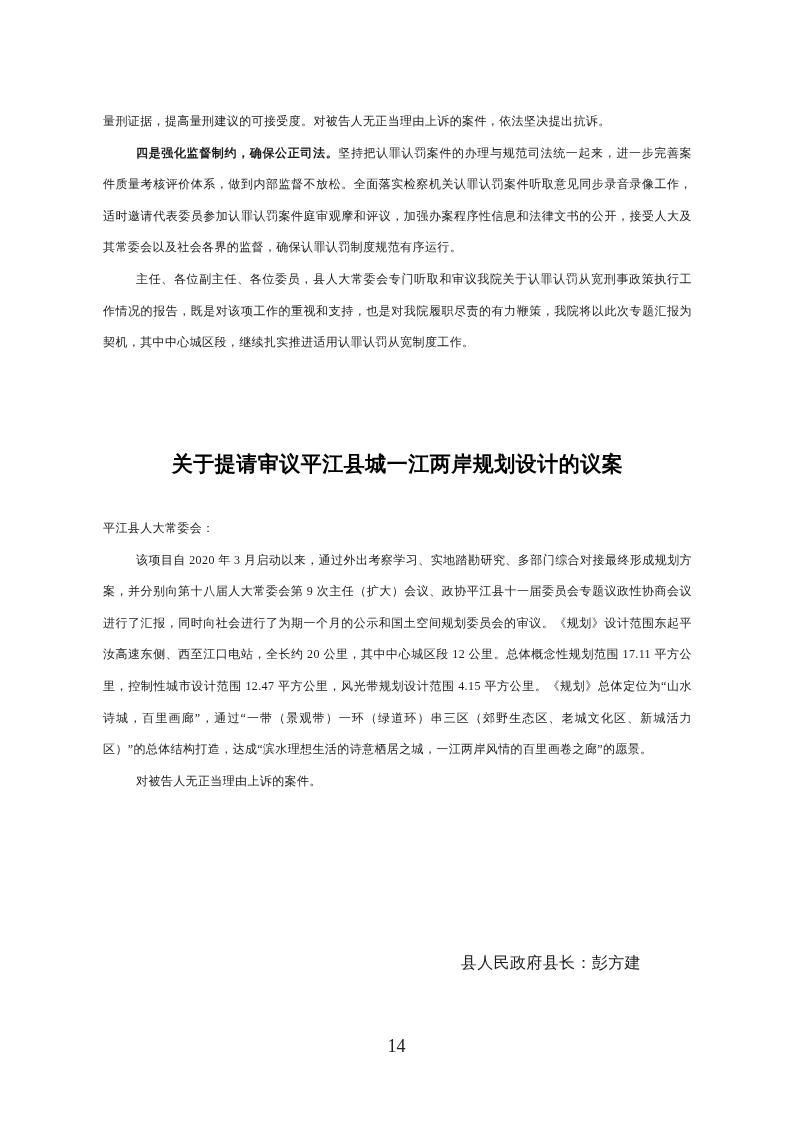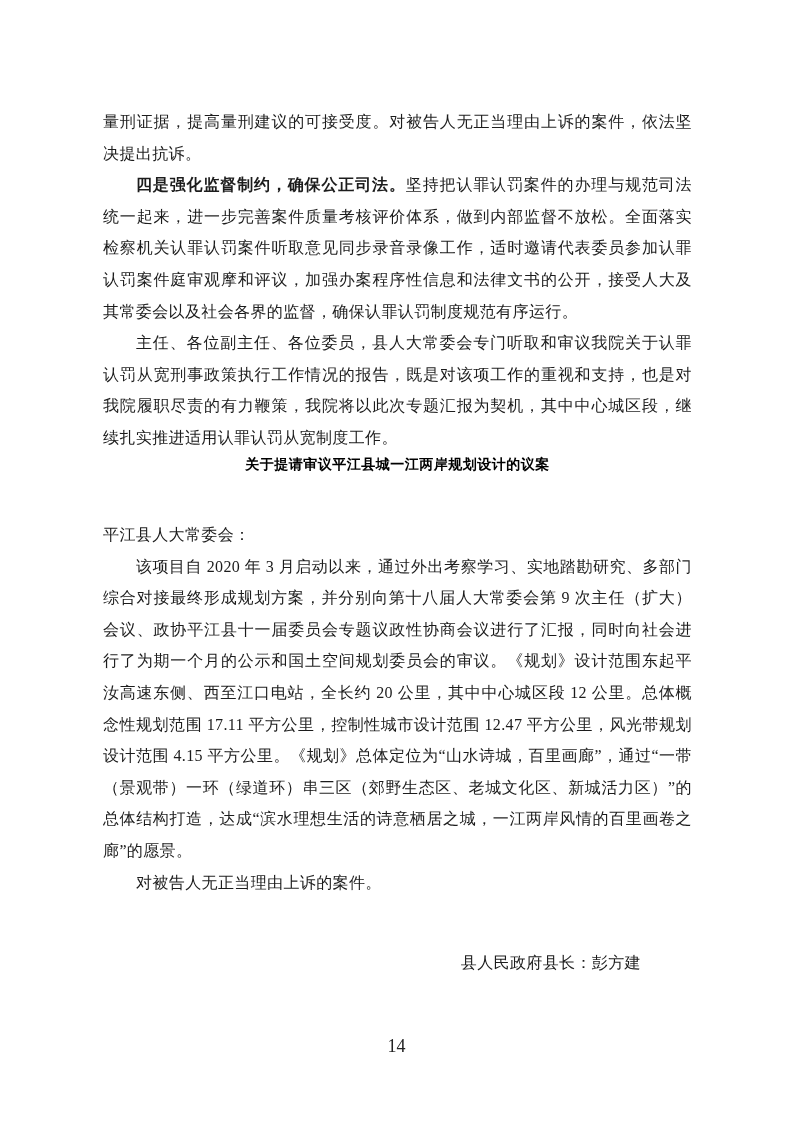--- a/index.html
+++ b/index.html
@@ -10,50 +10,49 @@
   .page {
     position: relative;
     width: 793px;
     height: 1122px;
     background: #ffffff;
     overflow: hidden;
     font-family: "Liberation Serif", "DejaVu Serif", serif;
     color: #1c1c1c;
   }
   .body-text {
-    font-size: 16px;
+    font-size: 12px;
     line-height: 31.6px;
     letter-spacing: 0.38px;
     text-align: justify;
   }
   .block-report {
     position: absolute;
     left: 103px;
     top: 106px;
     width: 589px;
   }
   .block-proposal-title {
     position: absolute;
     left: 103px;
     top: 449px;
     width: 589px;
     text-align: center;
     font-family: "Liberation Sans", "DejaVu Sans", sans-serif;
     font-weight: bold;
-    font-size: 14px;
+    font-size: 21px;
     line-height: 30px;
     color: #000000;
     letter-spacing: 0.5px;
   }
   .block-proposal-body {
     position: absolute;
     left: 103px;
     top: 513px;
     width: 589px;
-    margin-top: 6px;
   }
   .para {
     margin: 0;
   }
   .para.indent {
     text-indent: 33px;
   }
   .bold-lead {
     font-weight: bold;
     margin-top: 48px;

